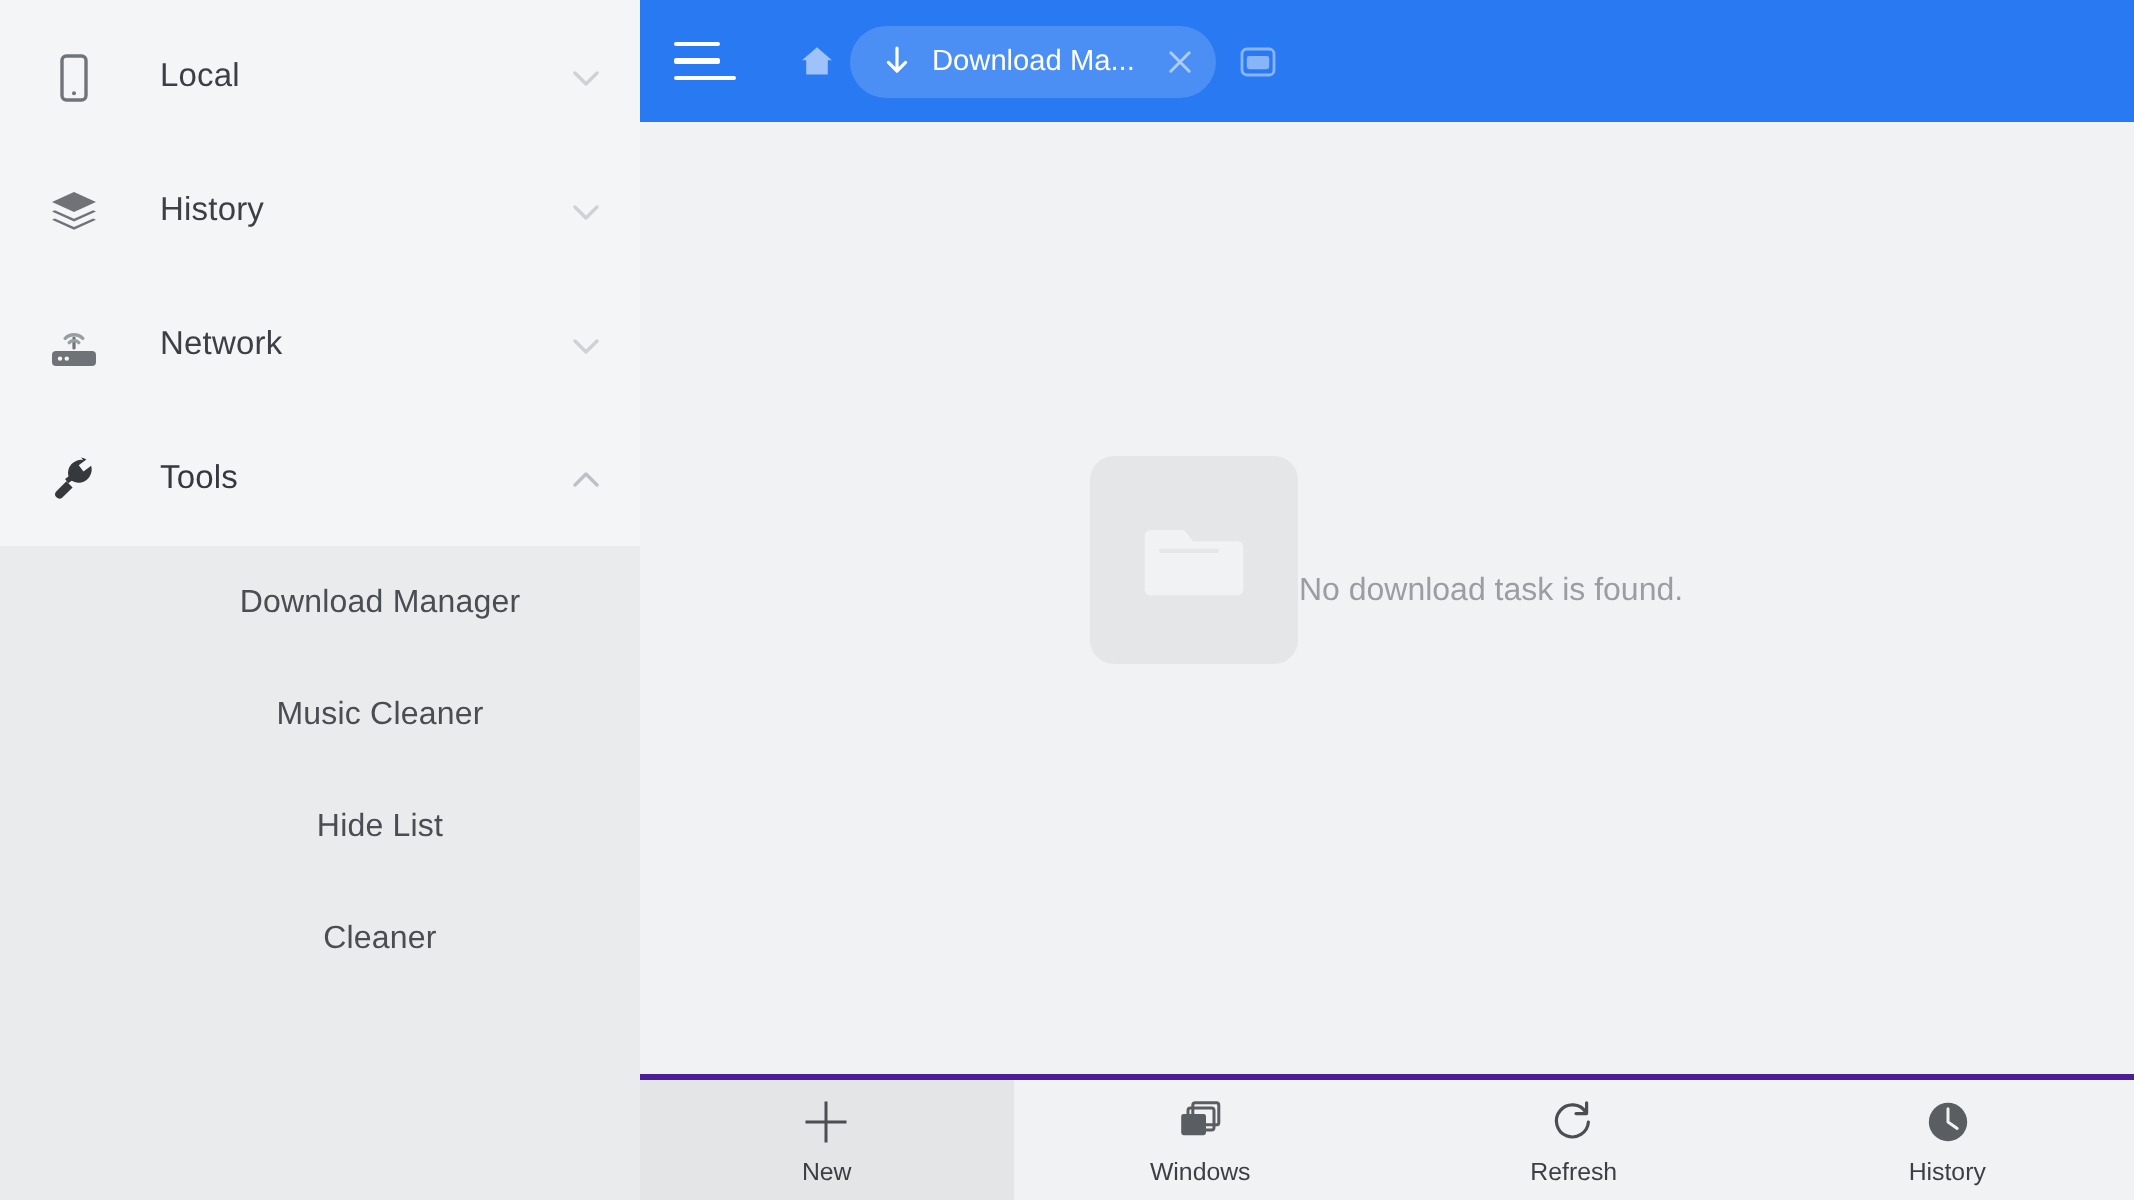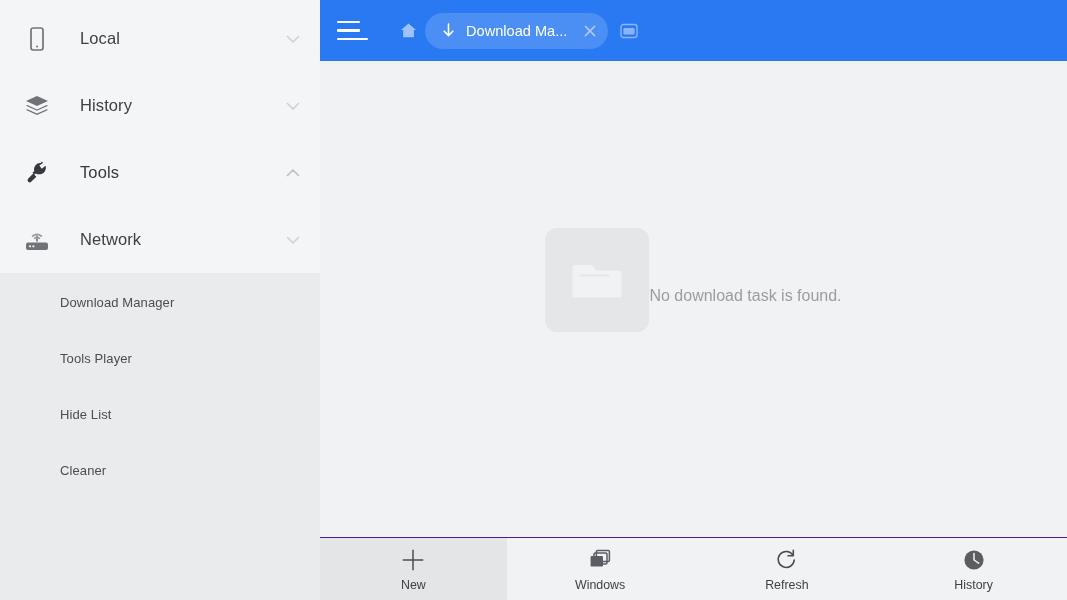--- a/index.html
+++ b/index.html
@@ -54,24 +54,25 @@
   .sub-list {
     background: #eaebec;
     padding-top: 1px;
     height: 334px;
   }
   .sub-item {
     height: 56px;
     display: flex;
     align-items: center;
     padding-left: 60px;
-    font-size: 13px;
+    font-size: 16px;
     color: #4a4d51;
     cursor: pointer;
     letter-spacing: .1px;
+    justify-content: center;
   }
 
   
   .main {
     width: 747px; height: 600px;
     flex: 0 0 747px;
     display: flex;
     flex-direction: column;
     background: #d946ef;
     position: relative;
@@ -163,21 +164,21 @@
     margin-top: 32px;
     font-size: 16px;
     color: #9a9da1;
   }
 
   
   .bottombar {
     height: 63px;
     flex: 0 0 63px;
     background: #f1f2f4;
-    border-top: 1px solid #4c1d95;
+    border-top: 3px solid #4c1d95;
     display: flex;
   }
   .bb-cell {
     flex: 1;
     display: flex;
     flex-direction: column;
     align-items: center;
     justify-content: center;
     cursor: pointer;
     gap: 5px;
@@ -214,35 +215,20 @@
           <svg width="26" height="24" viewBox="0 0 26 24">
             <path d="M13 2 L24 7 L13 12 L2 7 Z" fill="#6f7378"></path>
             <path d="M3.4 11.1 L13 15.4 L22.6 11.1 L24 11.8 L13 16.8 L2 11.8 Z" fill="#6f7378"></path>
             <path d="M3.4 15.2 L13 19.5 L22.6 15.2 L24 15.9 L13 20.9 L2 15.9 Z" fill="#6f7378"></path>
           </svg>
         </span>
         <span class="nav-label">History</span>
         <span class="chev">
           <svg width="18" height="18" viewBox="0 0 18 18">
               <path d="M3.5 6.5 L9 12 L14.5 6.5" fill="none" stroke="#c9ccd0" stroke-width="1.7" stroke-linecap="round" stroke-linejoin="round"></path>
-            </svg>
-        </span>
-      </div>
-
-      <div class="nav-group">
-        <span class="nav-icon">
-          <svg width="26" height="26" viewBox="0 0 26 26">
-            <path d="M16.8 2.4 a6.6 6.6 0 0 0-6.1 9.2 l-1.5 1.5 1.9 1.9 1.5-1.5 a6.6 6.6 0 0 0 9.2-6.1 c0-1-.2-1.9-.6-2.7 l-3.4 3.4 -2.8-2.8 3.4-3.4 c-.8-.4-1.7-.6-2.7-.6 z" fill="#35383c" transform="rotate(8 13 8)"></path>
-            <path d="M9.2 13.6 L4.1 18.7 a2.2 2.2 0 0 0 3.1 3.1 L12.3 16.7 z" fill="#35383c"></path>
-          </svg>
-        </span>
-        <span class="nav-label active">Tools</span>
-        <span class="chev">
-          <svg width="18" height="18" viewBox="0 0 18 18">
-              <path d="M3.5 11.5 L9 6 L14.5 11.5" fill="none" stroke="#b4b8bd" stroke-width="1.7" stroke-linecap="round" stroke-linejoin="round"></path>
             </svg>
         </span>
       </div>
 
       <div class="nav-group">
         <span class="nav-icon">
           <svg width="28" height="26" viewBox="0 0 28 26">
             <rect x="3" y="15.5" width="22" height="7.5" rx="2" fill="#6f7378"></rect>
             <circle cx="7" cy="19.3" r="1.1" fill="#f4f5f7"></circle>
             <circle cx="10.4" cy="19.3" r="1.1" fill="#f4f5f7"></circle>
@@ -251,28 +237,43 @@
             <path d="M11.6 11.3 A3.4 3.4 0 0 1 16.4 11.3" fill="none" stroke="#9a9ea3" stroke-width="1.7" stroke-linecap="round"></path>
           </svg>
         </span>
         <span class="nav-label">Network</span>
         <span class="chev">
           <svg width="18" height="18" viewBox="0 0 18 18">
               <path d="M3.5 6.5 L9 12 L14.5 6.5" fill="none" stroke="#c9ccd0" stroke-width="1.7" stroke-linecap="round" stroke-linejoin="round"></path>
             </svg>
         </span>
       </div>
+
+      <div class="nav-group">
+        <span class="nav-icon">
+          <svg width="26" height="26" viewBox="0 0 26 26">
+            <path d="M16.8 2.4 a6.6 6.6 0 0 0-6.1 9.2 l-1.5 1.5 1.9 1.9 1.5-1.5 a6.6 6.6 0 0 0 9.2-6.1 c0-1-.2-1.9-.6-2.7 l-3.4 3.4 -2.8-2.8 3.4-3.4 c-.8-.4-1.7-.6-2.7-.6 z" fill="#35383c" transform="rotate(8 13 8)"></path>
+            <path d="M9.2 13.6 L4.1 18.7 a2.2 2.2 0 0 0 3.1 3.1 L12.3 16.7 z" fill="#35383c"></path>
+          </svg>
+        </span>
+        <span class="nav-label active">Tools</span>
+        <span class="chev">
+          <svg width="18" height="18" viewBox="0 0 18 18">
+              <path d="M3.5 11.5 L9 6 L14.5 11.5" fill="none" stroke="#b4b8bd" stroke-width="1.7" stroke-linecap="round" stroke-linejoin="round"></path>
+            </svg>
+        </span>
+      </div>
     </div>
 
     <div class="sub-list">
       <div class="sub-item">
           <span>Download Manager</span>
         </div>
       <div class="sub-item">
-          <span>Tools Player</span>
+          <span>Music Cleaner</span>
         </div>
       <div class="sub-item">
           <span>Hide List</span>
         </div>
       <div class="sub-item">
           <span>Cleaner</span>
         </div>
     </div>
   </aside>
 

